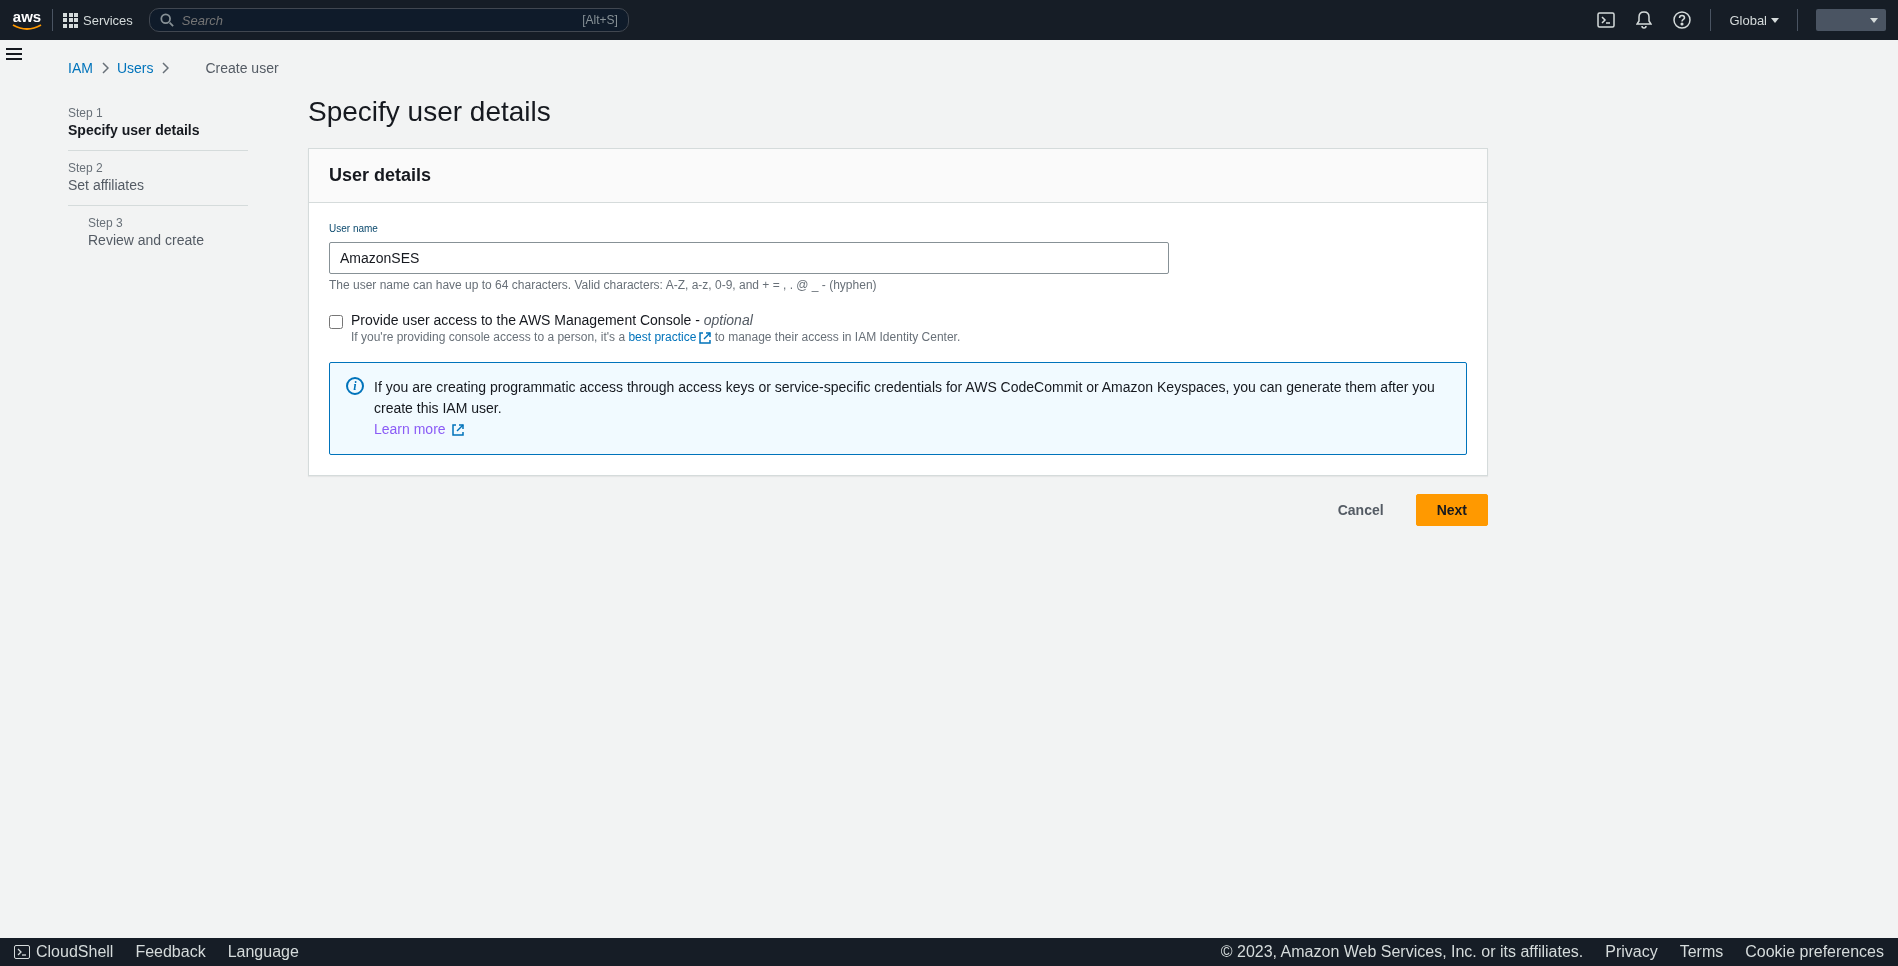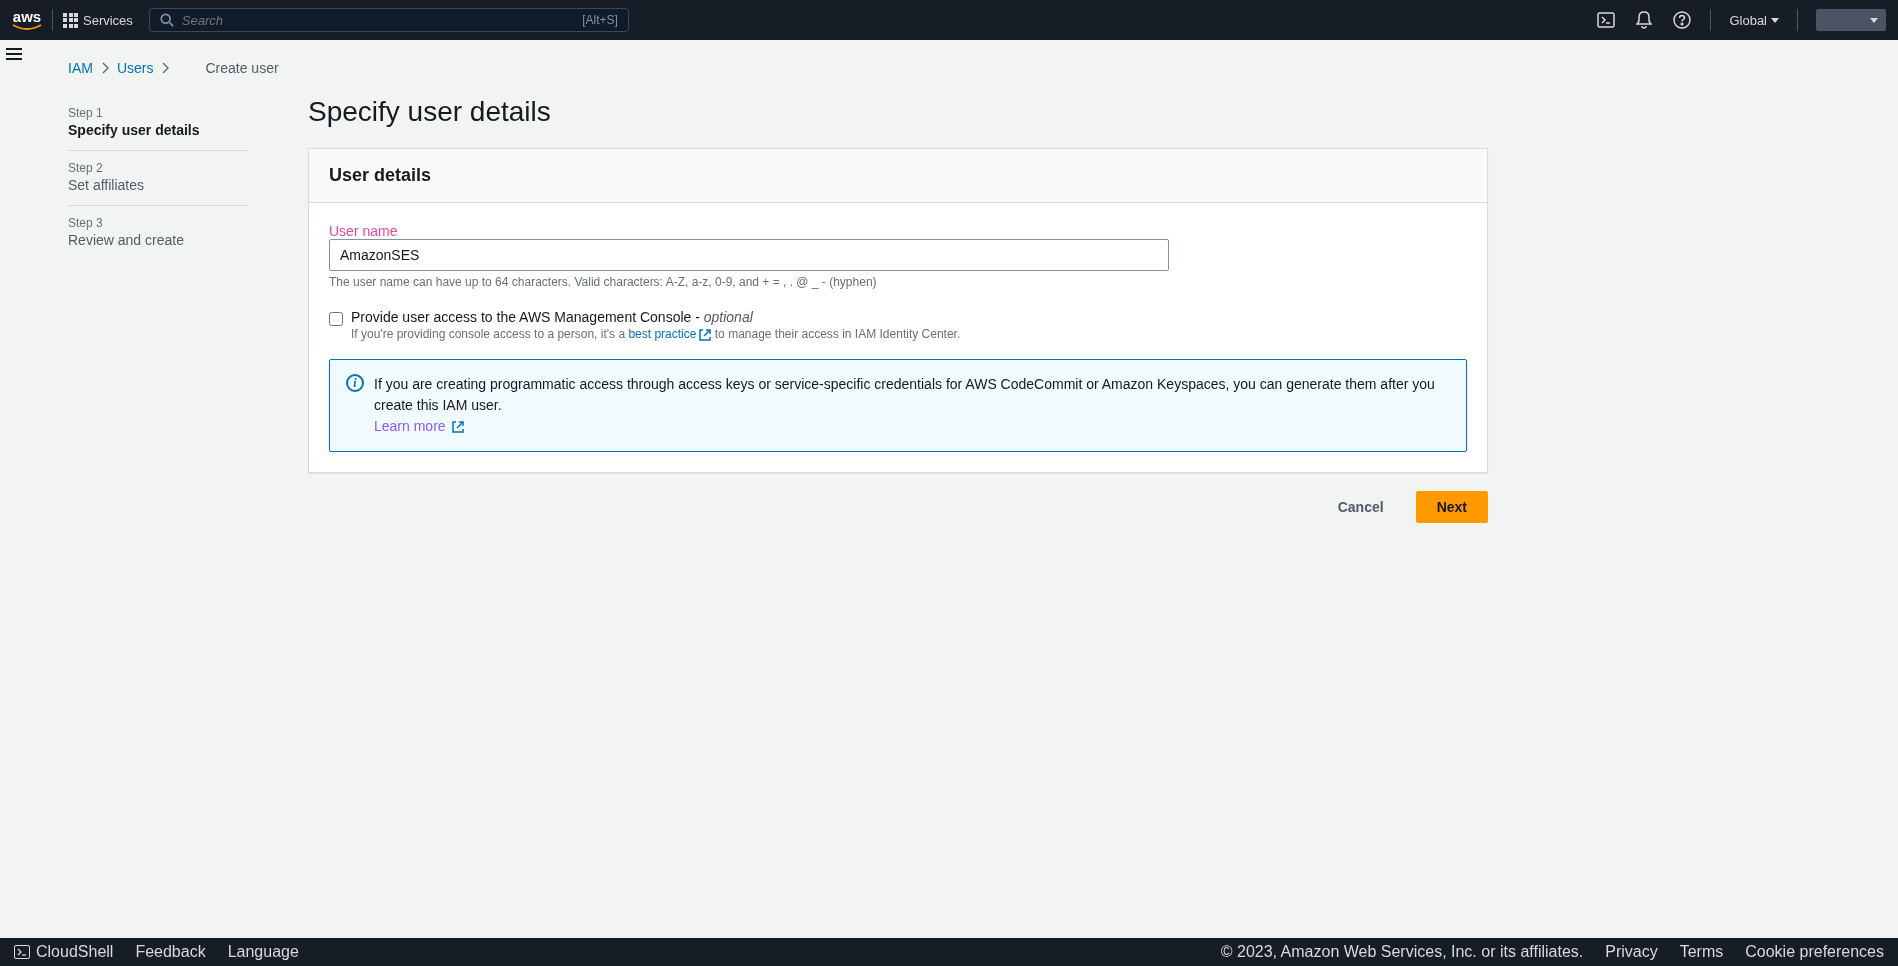--- a/index.html
+++ b/index.html
@@ -6,21 +6,21 @@
   body { font-family: "Amazon Ember", "Helvetica Neue", Arial, sans-serif; font-size: 14px; color: #16191f; background: #f2f3f3; overflow: hidden; }
   
   
   .topnav { background: #161d26; height: 40px; display: flex; align-items: center; padding: 0 12px; gap: 10px; }
   .aws-logo { color: #fff; font-weight: bold; font-size: 15px; display:flex; flex-direction:column; align-items:center; line-height:1; }
   .nav-divider { width:1px; height:22px; background:#4a5462; }
   .services-btn { display:flex; align-items:center; gap:5px; color:#d5dbdb; cursor:pointer; font-size:13px; }
   .grid-icon { display:grid; grid-template-columns:repeat(3,4px); grid-template-rows:repeat(3,4px); gap:1.5px; }
   .grid-icon span { background:#d5dbdb; width:4px; height:4px; }
   .search-wrap { flex:0 0 480px; margin-left:6px; }
-  .search-box { background:#0f1b2a; border:1px solid #414750; border-radius:4px; height:24px; display:flex; align-items:center; padding:0 10px; gap:8px; }
+  .search-box { background:#0f1b2a; border:1px solid #414750; border-radius:10px; height:24px; display:flex; align-items:center; padding:0 10px; gap:8px; }
   .search-box input { background:transparent; border:none; outline:none; color:#aab7b8; font-style:italic; font-size:13px; flex:1; }
   .search-hint { color:#879196; font-size:12px; }
   .nav-spacer { flex:1; }
   .nav-icon { color:#d5dbdb; width:20px; height:20px; display:flex; align-items:center; justify-content:center; cursor:pointer; }
   .nav-right { display:flex; align-items:center; gap:18px; }
   .region-sel { color:#d5dbdb; font-size:13px; display:flex; align-items:center; gap:4px; cursor:pointer; }
   .account-sel { background:#4a5462; border-radius:2px; padding:4px 8px; color:#d5dbdb; font-size:13px; display:flex; align-items:center; gap:4px; cursor:pointer; min-width:70px; height:22px; }
   
   
   .hamburger-strip { position:absolute; left:0; top:40px; width:28px; height:28px; display:flex; align-items:center; justify-content:center; cursor:pointer; }
@@ -33,34 +33,34 @@
   
   .breadcrumb { display:flex; align-items:center; gap:8px; font-size:14px; margin-bottom:20px; }
   .breadcrumb a { color:#0073bb; text-decoration:none; cursor:pointer; }
   .breadcrumb .sep { color:#687078; }
   .breadcrumb .current { color:#545b64;margin-left:28px; }
   
   
   .content-row { display:flex; gap:60px; }
   .steps-col { width:180px; flex-shrink:0; }
   .step-item { padding:10px 0 12px 0; border-bottom:1px solid #d5dbdb; }
-  .step-item:last-child { border-bottom:none; }
+  .step-item:last-child { border-bottom:none;margin-left:20px; }
   .step-num { font-size:12px; color:#687078; margin-bottom:2px; }
   .step-name { font-size:14px; color:#545b64; }
   .step-item.active .step-name { color:#16191f; font-weight:700; }
   
   .form-col { flex:1; max-width:1180px; }
   .page-title { font-size:28px; font-weight:400; color:#16191f; margin-bottom:20px; }
   
   .panel { background:#fff; border:1px solid #d5dbdb; box-shadow: 0 1px 1px rgba(0,0,0,0.05); }
   .panel-header { padding:16px 20px; border-bottom:1px solid #d5dbdb; background:#fafafa; }
   .panel-header h2 { font-size:18px; font-weight:700; color:#16191f; }
   .panel-body { padding:20px; }
   
-  .field-label { font-size:14px; color:#ec4899; margin-bottom:0; display:block; }
+  .field-label { font-size:10px; color:#0c4a6e; margin-bottom:8px; display:block; }
   .text-input { width:840px; height:32px; border:1px solid #879196; border-radius:2px; padding:0 10px; font-size:14px; color:#16191f; }
   .field-hint { font-size:12px; color:#687078; margin-top:4px; }
   
   .checkbox-row { display:flex; align-items:flex-start; gap:8px; margin-top:20px; }
   .checkbox-row input[type=checkbox] { width:14px; height:14px; margin-top:3px; cursor:pointer; }
   .checkbox-label { font-size:14px; color:#16191f; }
   .checkbox-label em { font-style:italic; color:#545b64; }
   .checkbox-sub { font-size:12px; color:#687078; margin-top:2px; }
   .checkbox-sub a { color:#0073bb; text-decoration:none; }
   

